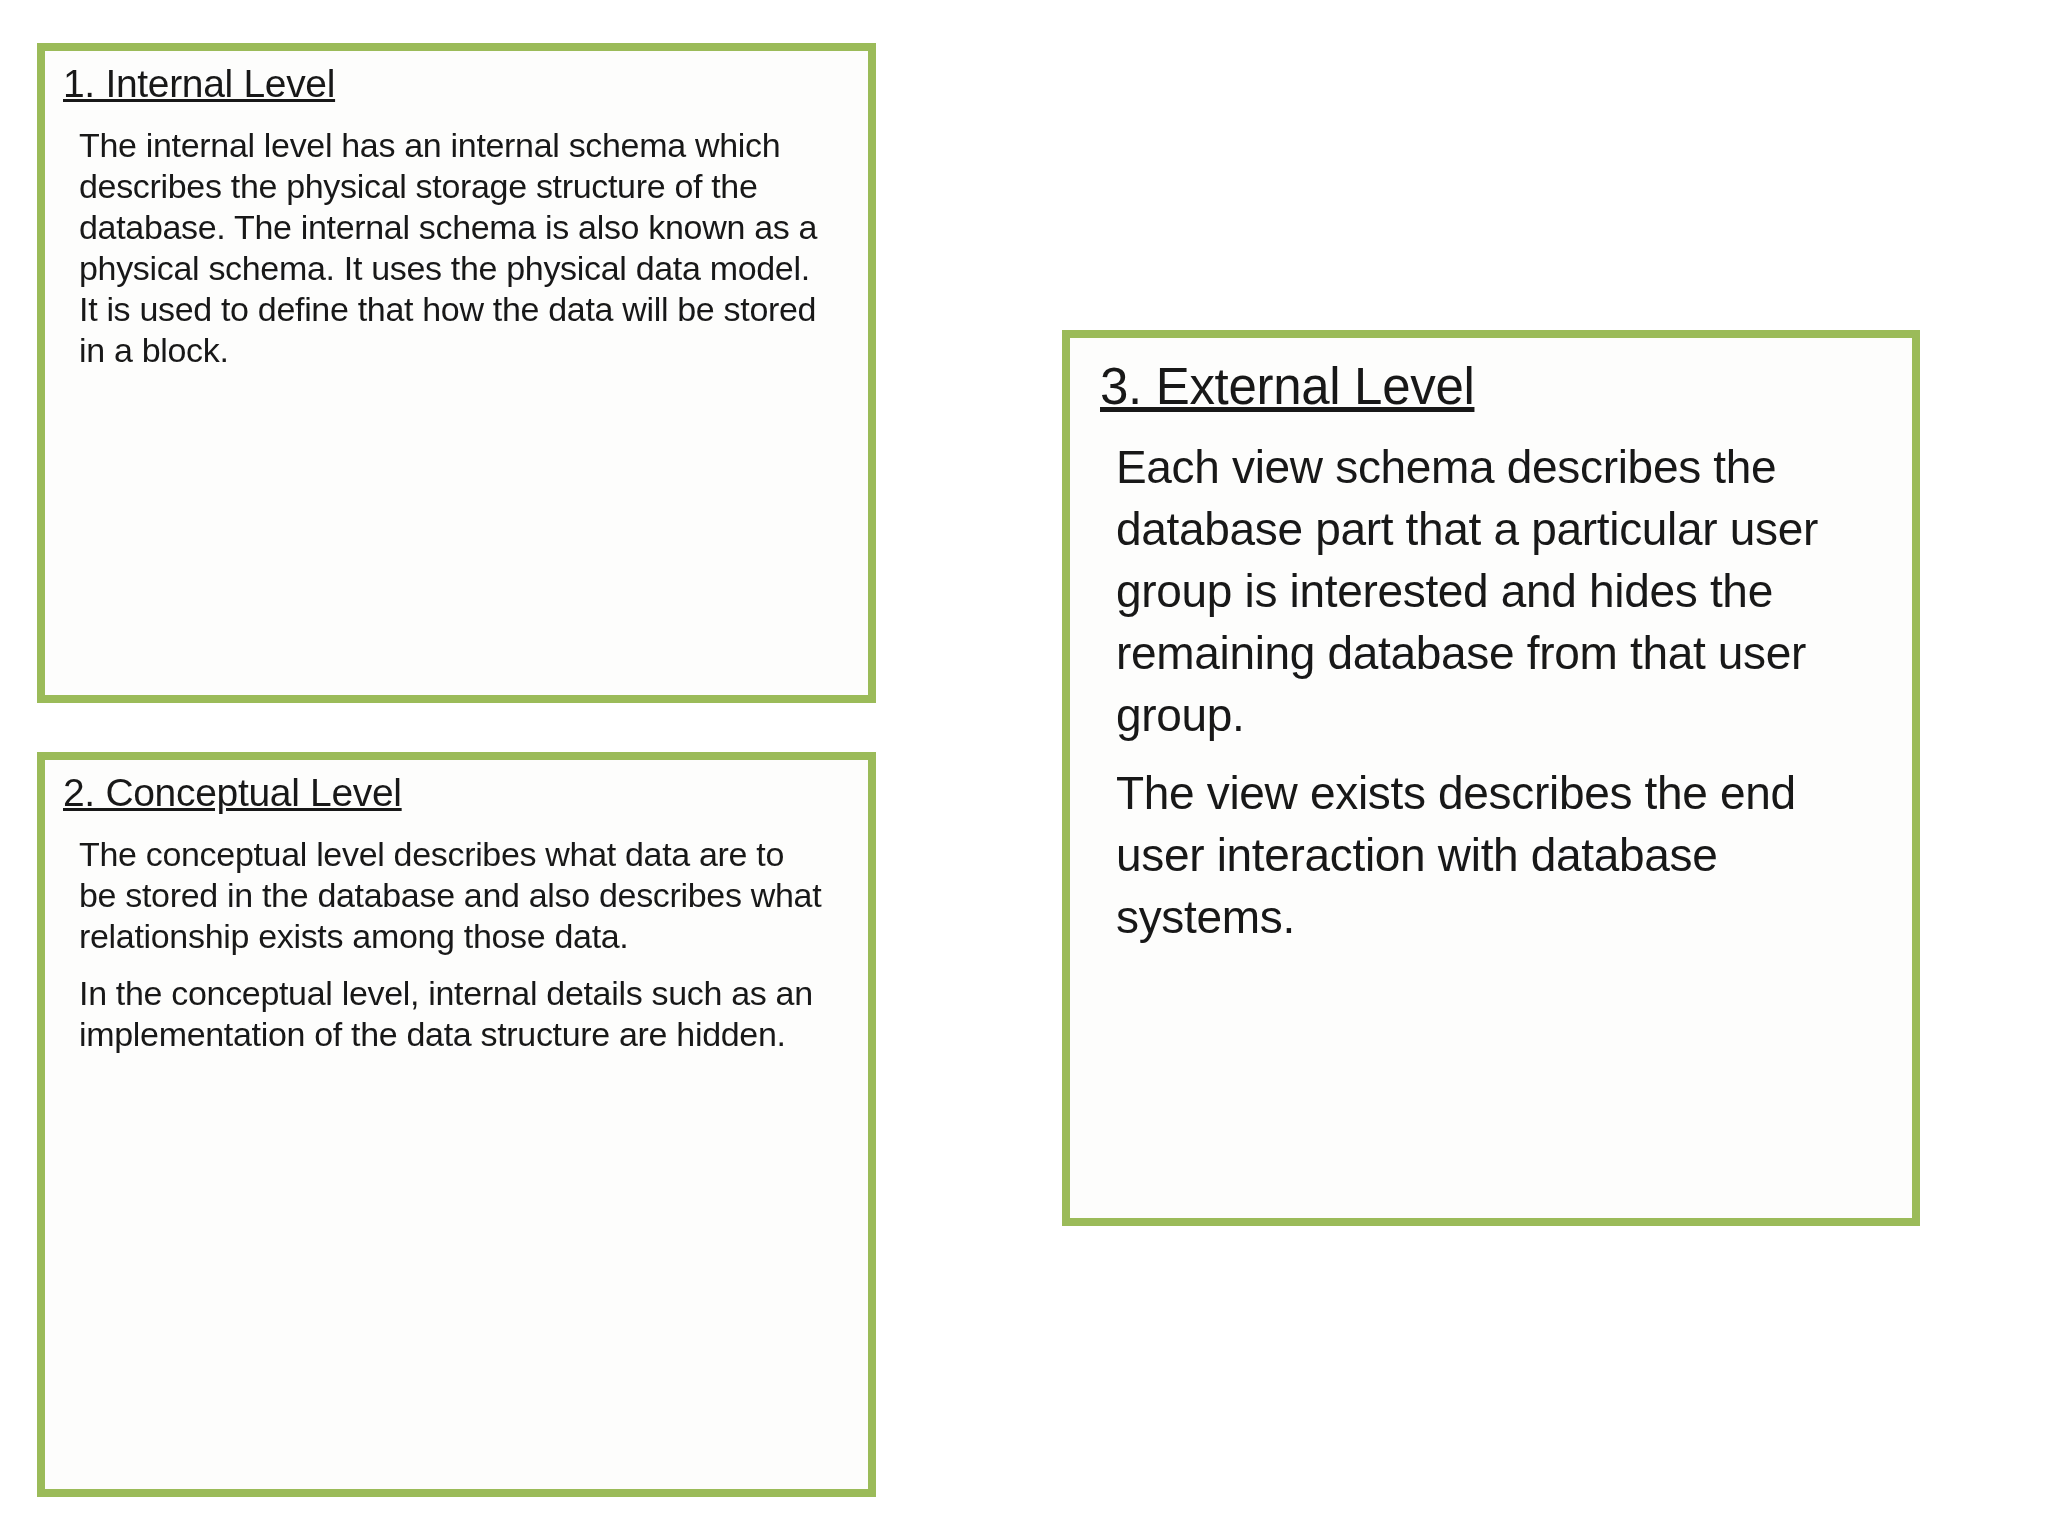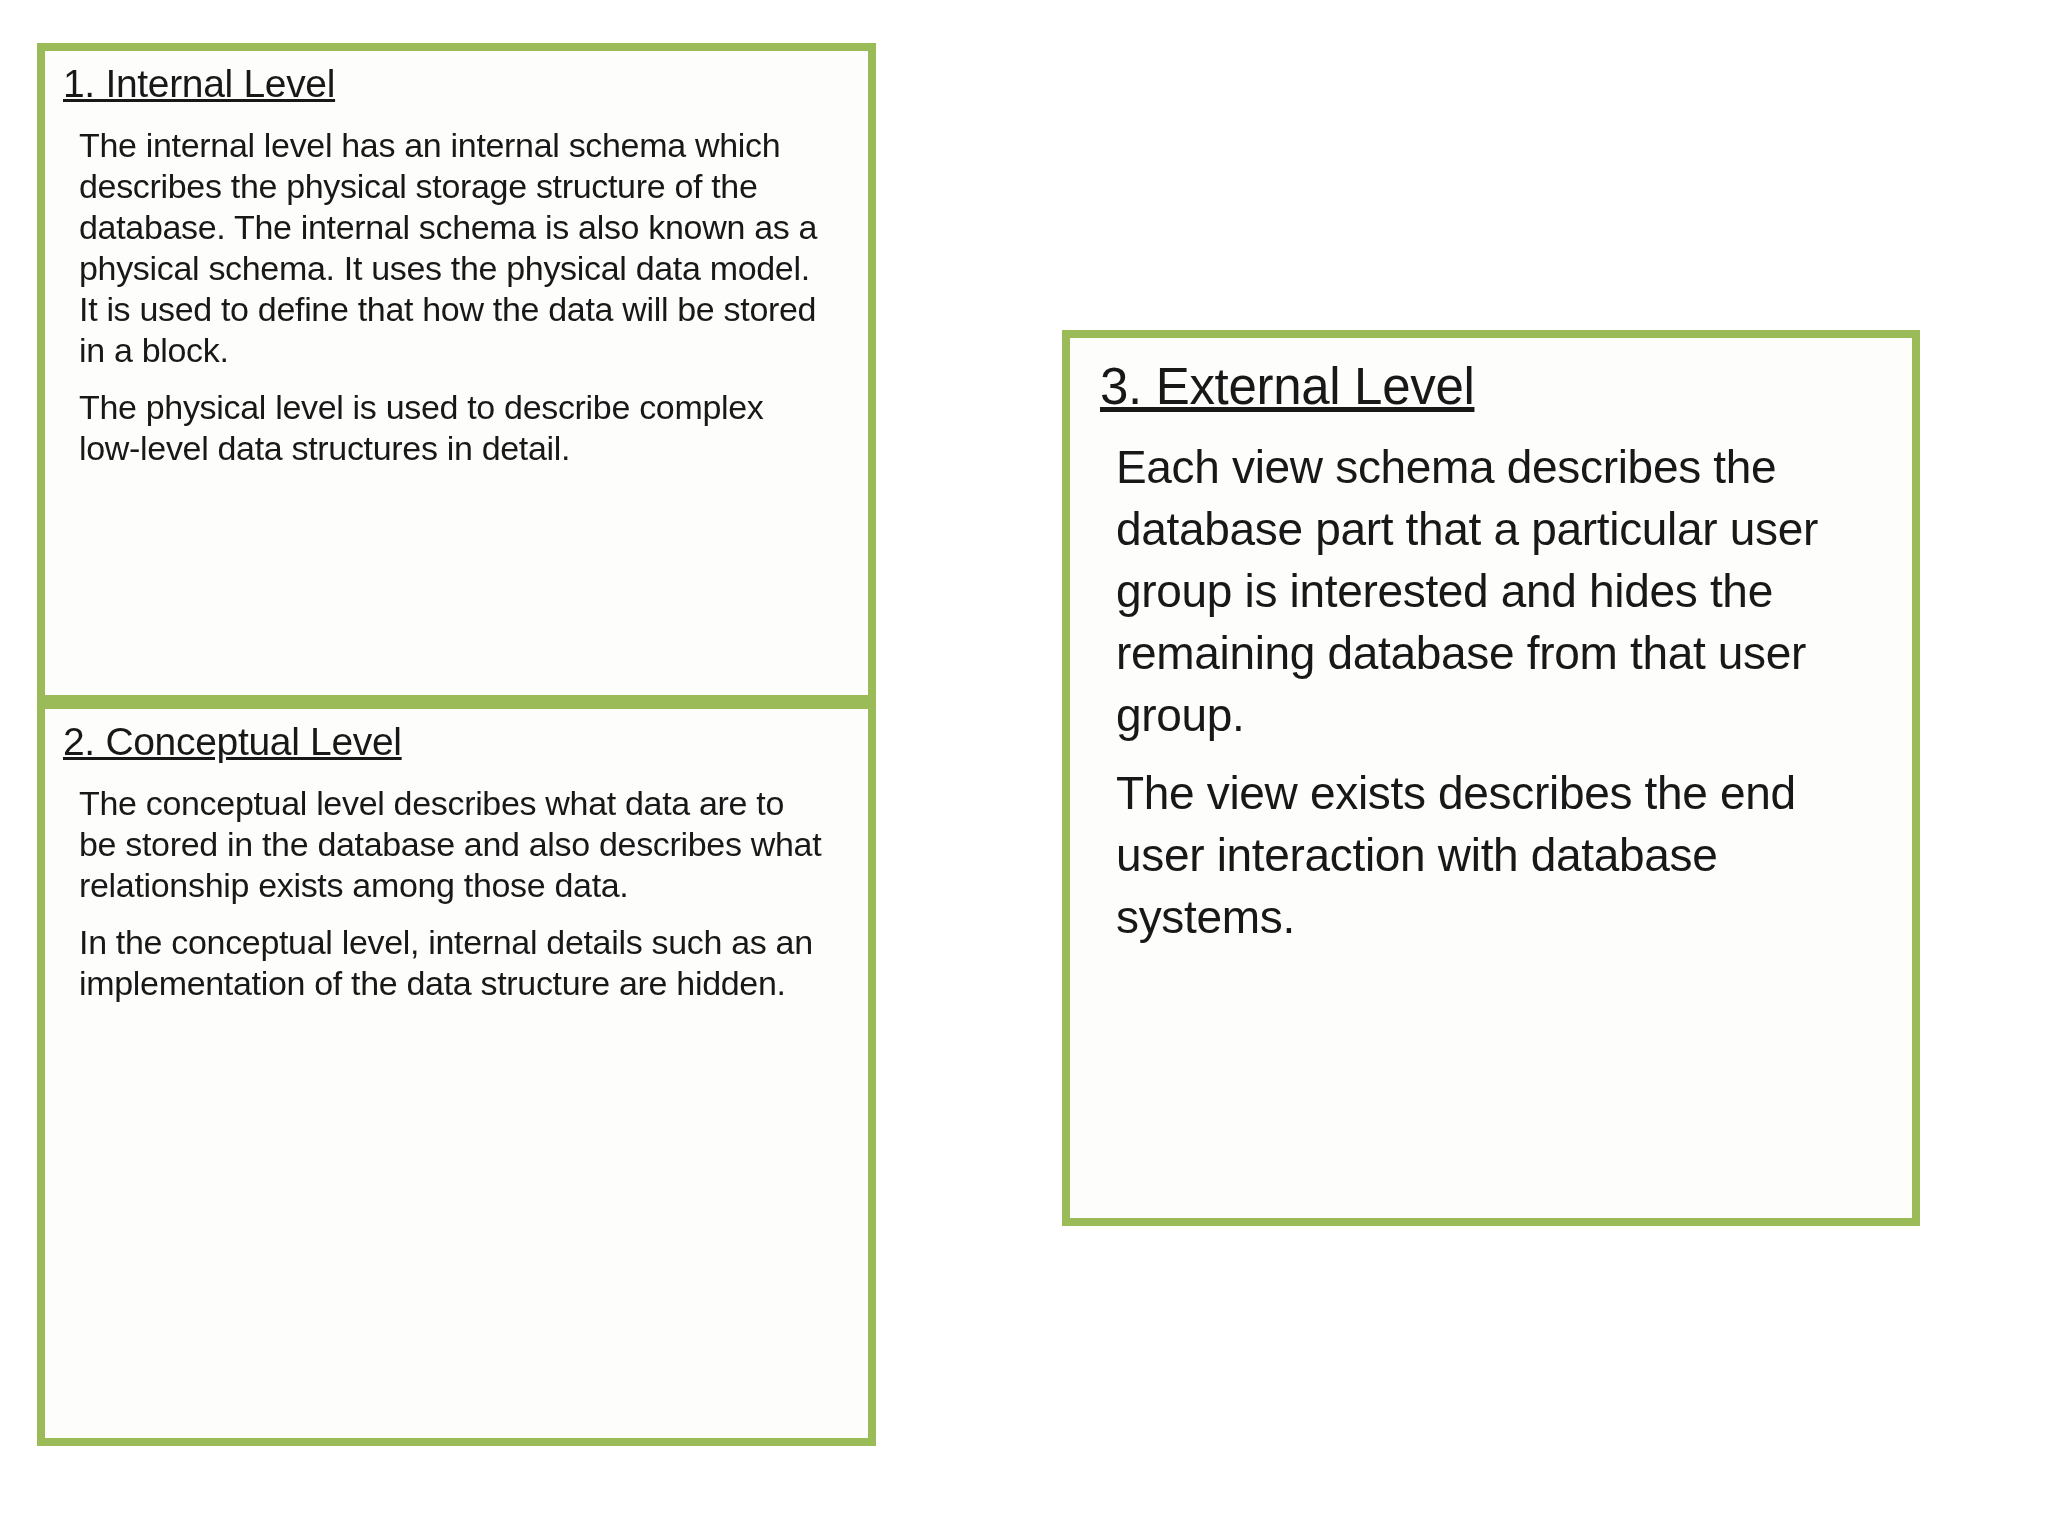--- a/index.html
+++ b/index.html
@@ -34,21 +34,21 @@
   .panel p { margin: 16px; }
 
   .panel-small {
     left: 37px;
     top: 43px;
     width: 839px;
     height: 660px;
     padding: 8px 24px 6px 18px;
   }
   .panel-small2 {
-    top: 701px;
+    top: 752px;
     height: 745px;
   }
   .panel-small h2 {
     font-size: 39px;
     line-height: 50px;
     margin-bottom: 8px;
   }
   .panel-small p {
     font-size: 34px;
     line-height: 41px;
@@ -74,21 +74,20 @@
   }
 </style>
 </head>
 <body>
 
 <div id="canvas">
 
   <div class="panel panel-small">
     <h2>1. Internal Level</h2>
     <p>The internal level has an internal schema which describes the physical storage structure of the database. The internal schema is also known as a physical schema. It uses the physical data model. It is used to define that how the data will be stored in a block.</p>
-    <p>The physical level is used to describe complex low-level data structures in detail.</p>
   </div>
 
   <div class="panel panel-small panel-small2">
     <h2>2. Conceptual Level</h2>
     <p>The conceptual level describes what data are to be stored in the database and also describes what relationship exists among those data.</p>
     <p>In the conceptual level, internal details such as an implementation of the data structure are hidden.</p>
   </div>
 
   <div class="panel panel-large">
     <h2>3. External Level</h2>

